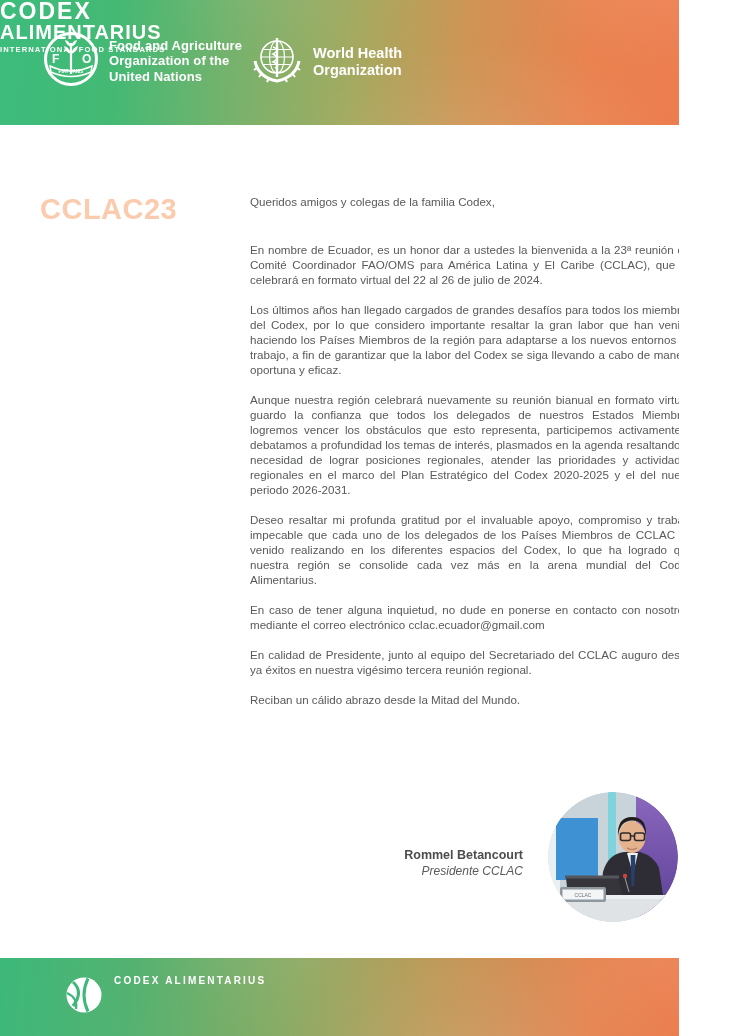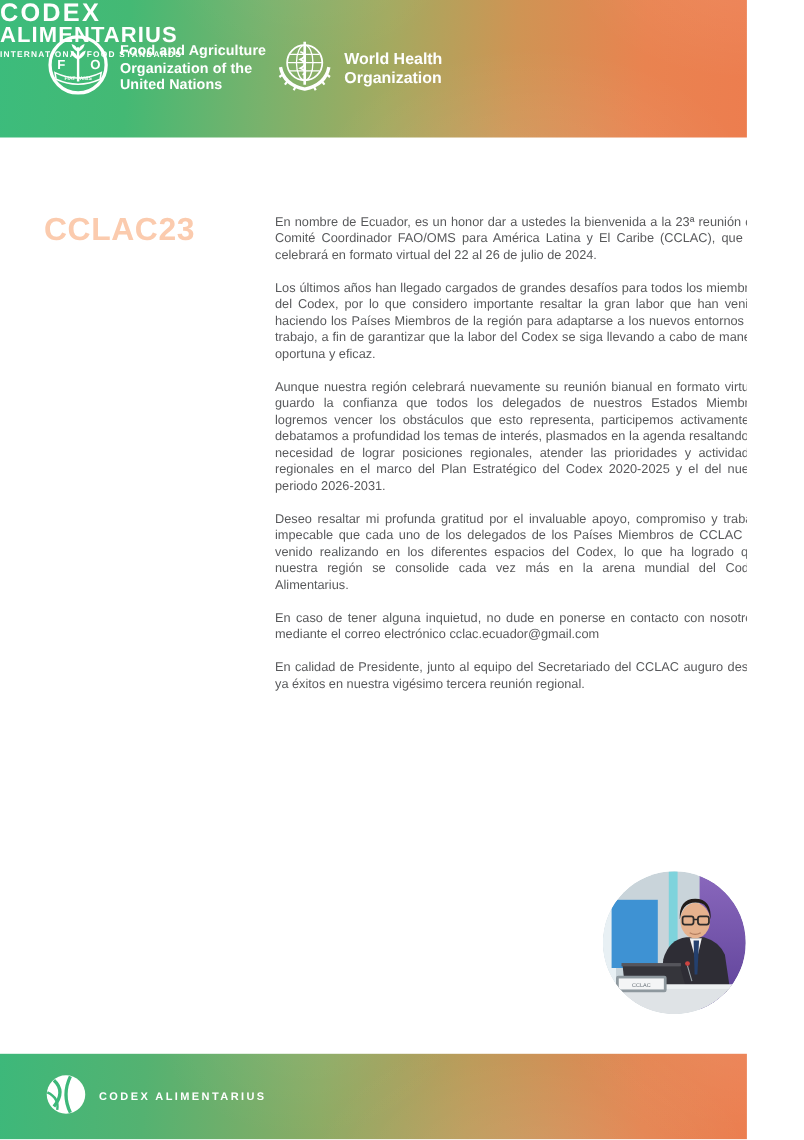--- a/index.html
+++ b/index.html
@@ -49,21 +49,21 @@
     position:absolute; left:548px; top:792px; width:130px; height:130px;
     border-radius:50%; overflow:hidden;
   }
 
   
   .footer {
     position:absolute; left:0; top:958px; width:731px; height:78px;
     background:linear-gradient(93deg,#3db87a 0%,#54b271 18%,#8cab64 40%,#bb9a58 58%,#e4834f 80%,#f0794d 100%);
     display:flex; align-items:center;
   }
-  .footer-inner { display:flex; align-items:center; gap:10px; padding-left:40px; position:relative; z-index:1; }
+  .footer-inner { display:flex; align-items:flex-start; gap:10px; padding-left:64px; position:relative; z-index:1; }
   .footer-brand { color:#fff; font-size:10px; font-weight:bold; letter-spacing:2.2px; white-space:nowrap; }
 </style>
 </head>
 <body>
 
 <div class="page">
 
   <div class="header">
 
     <div class="logo-group fao-group">
@@ -109,28 +109,34 @@
     <div class="codex-group">
       <div class="codex-line1">CODEX</div>
       <div class="codex-line2">ALIMENTARIUS</div>
       <div class="codex-tagline">INTERNATIONAL FOOD STANDARDS</div>
     </div>
   </div>
 
   <div class="side-title">CCLAC23</div>
 
   <div class="letter-col">
+    <p class="salutation">Queridos amigos y colegas de la familia Codex,</p>
     <p>En nombre de Ecuador, es un honor dar a ustedes la bienvenida a la 23ª reunión del Comité Coordinador FAO/OMS para América Latina y El Caribe (CCLAC), que se celebrará en formato virtual del 22 al 26 de julio de 2024.</p>
     <p>Los últimos años han llegado cargados de grandes desafíos para todos los miembros del Codex, por lo que considero importante resaltar la gran labor que han venido haciendo los Países Miembros de la región para adaptarse a los nuevos entornos de trabajo, a fin de garantizar que la labor del Codex se siga llevando a cabo de manera oportuna y eficaz.</p>
     <p>Aunque nuestra región celebrará nuevamente su reunión bianual en formato virtual, guardo la confianza que todos los delegados de nuestros Estados Miembros logremos vencer los obstáculos que esto representa, participemos activamente y debatamos a profundidad los temas de interés, plasmados en la agenda resaltando la necesidad de lograr posiciones regionales, atender las prioridades y actividades regionales en el marco del Plan Estratégico del Codex 2020-2025 y el del nuevo periodo 2026-2031.</p>
     <p>Deseo resaltar mi profunda gratitud por el invaluable apoyo, compromiso y trabajo impecable que cada uno de los delegados de los Países Miembros de CCLAC ha venido realizando en los diferentes espacios del Codex, lo que ha logrado que nuestra región se consolide cada vez más en la arena mundial del Codex Alimentarius.</p>
     <p>En caso de tener alguna inquietud, no dude en ponerse en contacto con nosotros, mediante el correo electrónico cclac.ecuador@gmail.com</p>
     <p>En calidad de Presidente, junto al equipo del Secretariado del CCLAC auguro desde ya éxitos en nuestra vigésimo tercera reunión regional.</p>
+    <p>Reciban un cálido abrazo desde la Mitad del Mundo.</p>
   </div>
 
+  <div class="sig-block">
+    <div class="sig-name">Rommel Betancourt</div>
+    <div class="sig-title">Presidente CCLAC</div>
+  </div>
 
   <div class="photo-wrap">
     <svg width="130" height="130" viewBox="0 0 130 130">
       <defs>
         <clipPath id="pc">
             <circle cx="65" cy="65" r="65"></circle>
           </clipPath>
         <linearGradient id="purp" x1="0" y1="0" x2="0" y2="1">
           <stop offset="0" stop-color="#8a68bd"></stop>
             <stop offset="1" stop-color="#5b3f96"></stop>

